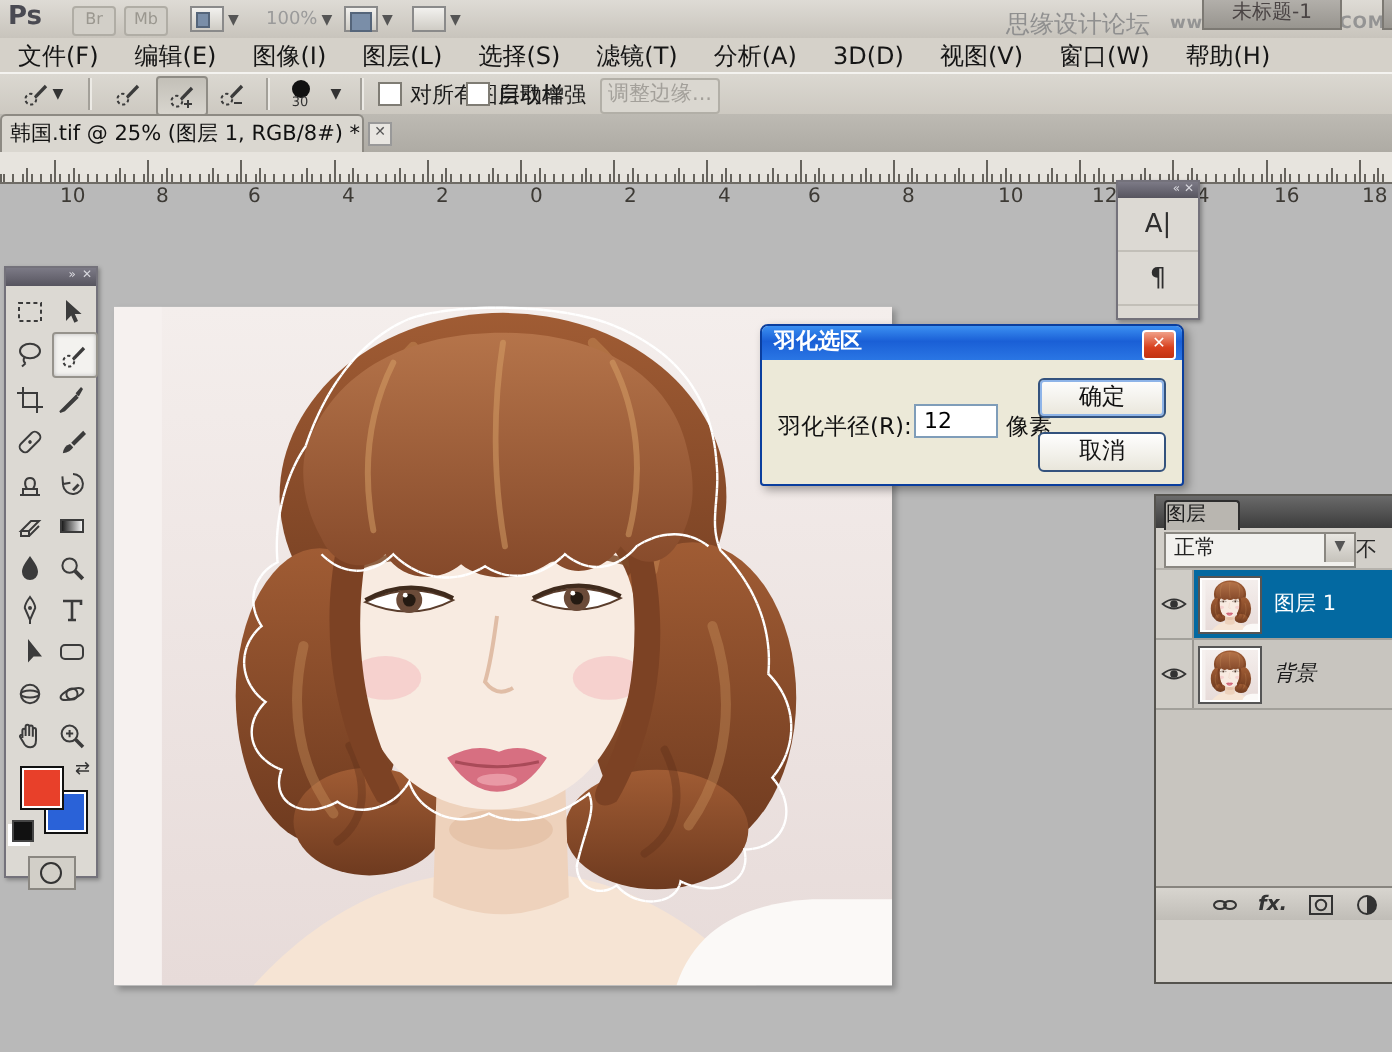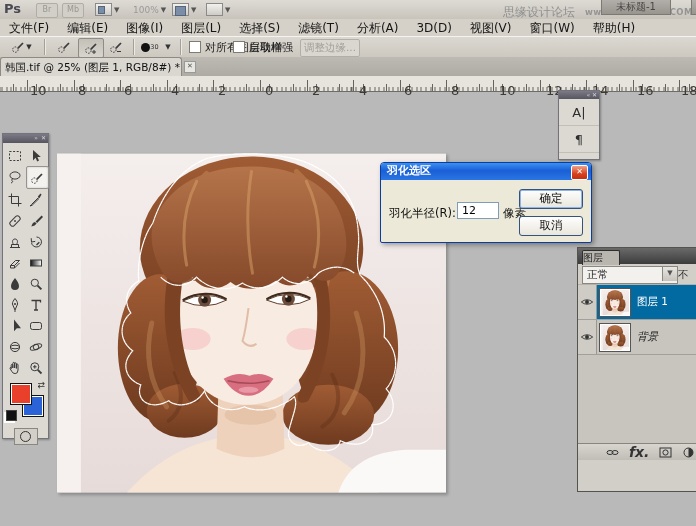--- a/index.html
+++ b/index.html
@@ -51,21 +51,21 @@
   #doc-tab .close{width:10px;height:10px;border:1px solid #999;font-size:7px;line-height:9px;text-align:center;color:#555;background:#e8e6e1;flex:none}
 
   
   #ruler{left:0;top:76px;width:696px;height:15px;background:#e7e4de;border-bottom:1px solid #6f6c66}
   #ruler .ticks-s{position:absolute;left:0;bottom:0;width:100%;height:4px;
     background:repeating-linear-gradient(90deg,#66635d 0 1px,transparent 1px 4.66px);background-position:1.5px 0}
   #ruler .ticks-m{position:absolute;left:0;bottom:0;width:100%;height:7px;
     background:repeating-linear-gradient(90deg,#66635d 0 1px,transparent 1px 23.3px);background-position:13px 0}
   #ruler .ticks-l{position:absolute;left:0;bottom:0;width:100%;height:11px;
     background:repeating-linear-gradient(90deg,#66635d 0 1px,transparent 1px 46.6px);background-position:27px 0}
-  .ruler-num{position:absolute;top:7px;font-size:13px;color:#3d3a35}
+  .ruler-num{position:absolute;top:17px;font-size:10px;color:#3d3a35}
 
   
   #portrait-wrap{left:57px;top:153px;width:389px;height:340px;box-shadow:2px 2px 3px rgba(0,0,0,.25)}
 
   
   #toolbox{left:2px;top:133px;width:45px;height:304px;border:1px solid #74727b;background:#dcd9d3;box-shadow:1px 1px 2px rgba(0,0,0,.3)}
   #toolbox-header{height:9px;background:linear-gradient(#7c7a86,#57555f);color:#d8d8de;font-size:6px;line-height:8px;
                   display:flex;justify-content:flex-end;gap:3px;padding:0 2px}
   #tool-grid{display:grid;grid-template-columns:21px 21px;justify-content:center;padding-top:2px}
   .tool-cell{width:21px;height:21px;display:flex;align-items:center;justify-content:center;border-radius:2px}
@@ -121,21 +121,21 @@
   .layer-row .eye-cell{width:18px;height:34px;border-right:1px solid #9a9791;display:flex;align-items:center;justify-content:center;background:#cfccc6;flex:none}
   .layer-row .thumb-cell{width:36px;display:flex;align-items:center;justify-content:center;flex:none}
   .thumb{width:28px;height:25px;border:1px solid #fff;outline:1px solid #555;background:#fff;display:block}
   .layer-name{font-size:10.5px;margin-left:4px;white-space:nowrap}
   .layer-row.sel{background:#0369a1}
   .layer-row.sel .layer-name{color:#fff}
   .layer-row.bg-layer .layer-name{font-style:italic;color:#1a1a1a}
   #lp-bottom{height:16px;border-top:1px solid #88857f;background:linear-gradient(#d8d5cf,#c0bdb7);
              display:flex;align-items:center;gap:10px;padding-left:28px}
   #lp-bottom .bic{width:13px;height:13px;color:#333}
-  #fx-label{font-size:14px;font-weight:bold;font-style:italic;color:#333}
+  #fx-label{font-size:10px;font-weight:bold;font-style:italic;color:#333}
 </style>
 </head>
 <body>
 
 <svg style="position:absolute;width:0;height:0" aria-hidden="true">
 <defs>
   <linearGradient id="gfill" x1="0" y1="0" x2="1" y2="0">
         <stop offset="0" stop-color="#111"></stop>
         <stop offset="1" stop-color="#fff"></stop>
       </linearGradient>
@@ -405,21 +405,21 @@
     <svg class="ticon">
         <use href="#icon-add-to-selection"></use>
       </svg>
     </div>
   <div class="opt-cell abs" style="left:104px;width:24px">
     <svg class="ticon">
         <use href="#icon-subtract-from-selection"></use>
       </svg>
     </div>
   <div class="opt-sep abs" style="left:133px"></div>
-  <div class="opt-cell abs" style="left:140px;width:20px;flex-direction:row;gap:0">
+  <div class="opt-cell abs" style="left:140px;width:20px;flex-direction:column;gap:0">
     <span id="brush-dot"></span>
     <span id="brush-size">30</span>
   </div>
   <div class="opt-cell abs" style="left:162px;width:12px">
       <span class="caret">▼</span>
     </div>
   <div class="opt-sep abs" style="left:180px"></div>
   <div class="opt-cell abs" style="left:189px">
     <span class="chk"></span>
     <span class="opt-label">对所有图层取样</span>

